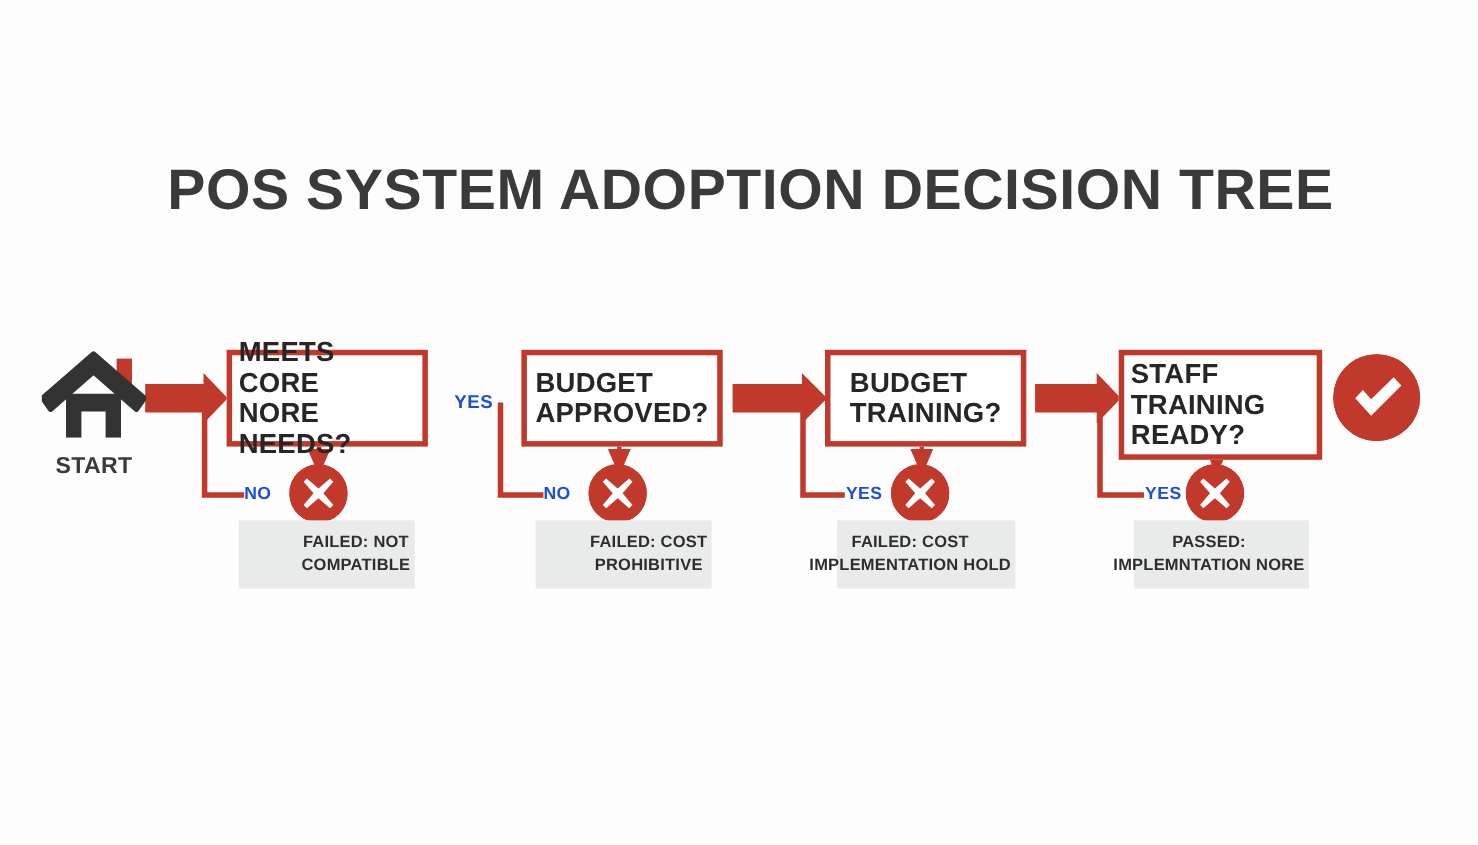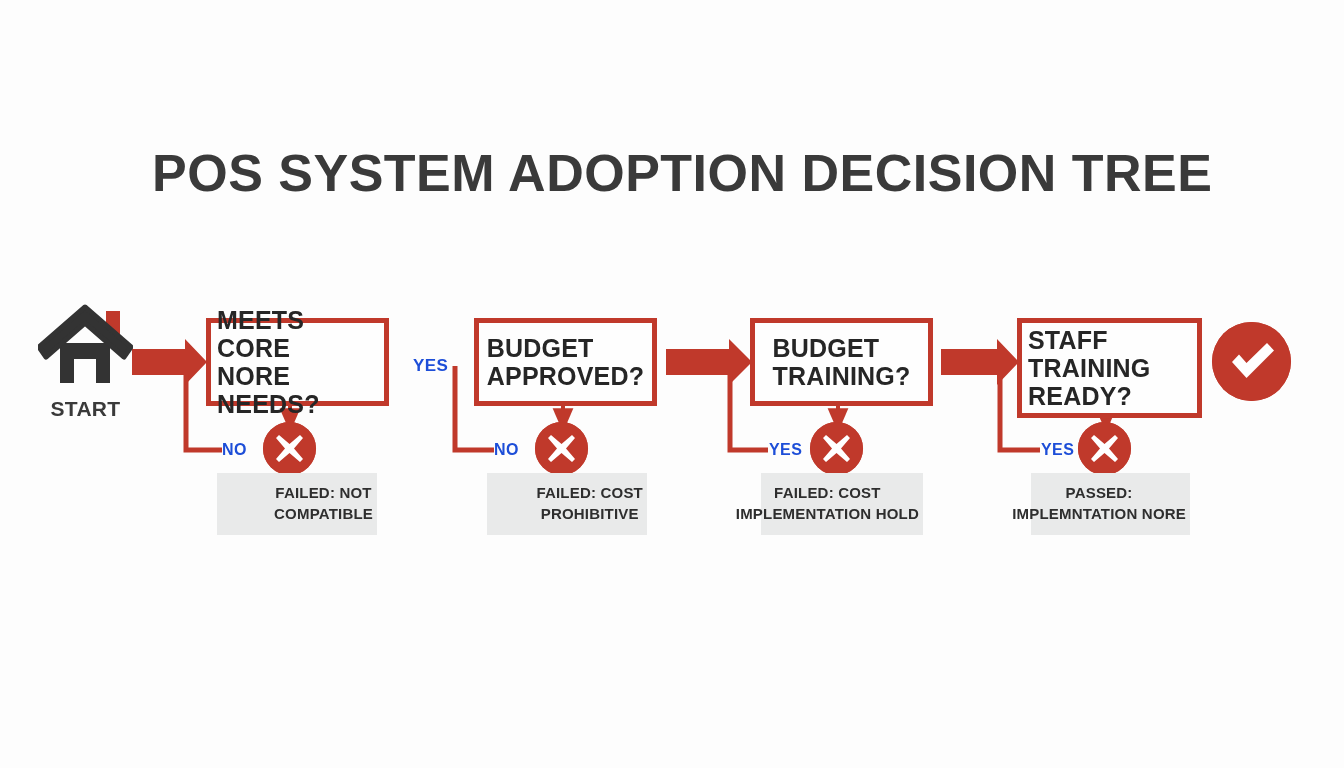--- a/index.html
+++ b/index.html
@@ -33,21 +33,21 @@
     color: #3a3a3a;
     white-space: nowrap;
     font-family: "Liberation Sans", sans-serif;
     text-align: right;
   }
 
   
   .start-group {
     position: absolute;
     left: 38px;
-    top: 303px;
+    top: 318px;
     width: 100px;
     height: 120px;
   }
   .house-icon {
     position: absolute;
     left: 0;
     top: 0;
     width: 95px;
     height: 80px;
   }

